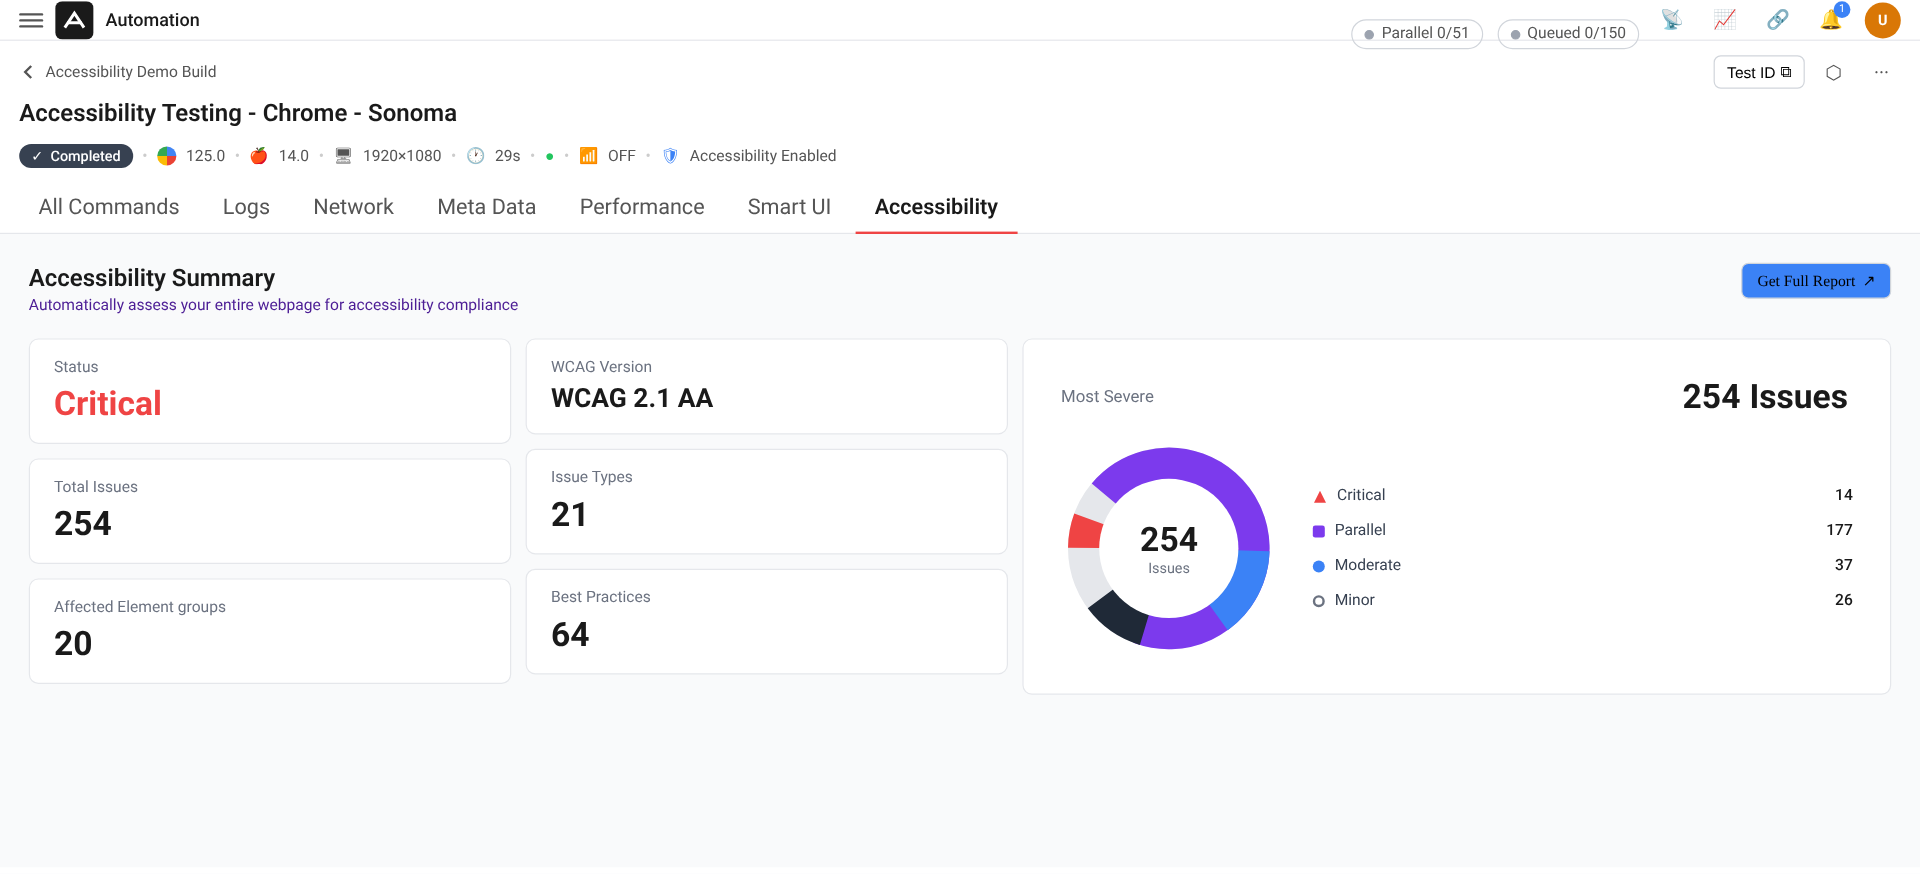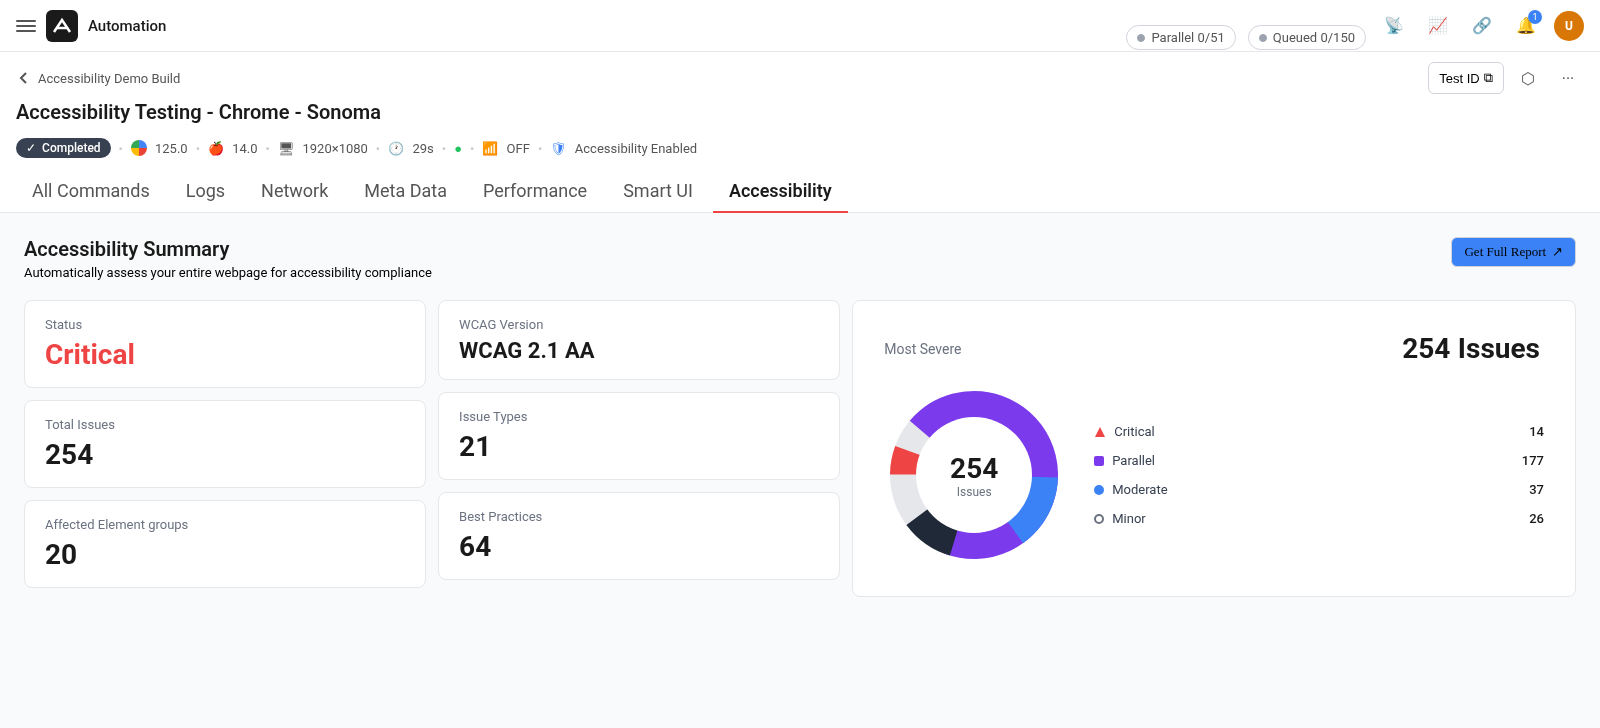--- a/index.html
+++ b/index.html
@@ -1,21 +1,21 @@
 <!DOCTYPE html>
 <html><head>
   <meta charset="utf-8">
   <style>
     * { box-sizing: border-box; margin: 0; padding: 0; }
     body { font-family: -apple-system, BlinkMacSystemFont, 'Segoe UI', Roboto, sans-serif; background: #fff; color: #1a1a1a; font-size: 14px; }
 
     
     .top-nav {
       display: flex; align-items: center; justify-content: space-between;
-      padding: 0 16px; height: 52px; border-bottom: 1px solid #e5e7eb;
+      padding: 0 16px; height: 34px; border-bottom: 1px solid #e5e7eb;
       background: #fff;
     }
     .top-nav-left { display: flex; align-items: center; gap: 10px; }
     .hamburger-icon { width: 20px; height: 20px; display: flex; flex-direction: column; justify-content: center; gap: 3px; cursor: pointer; }
     .hamburger-icon span { display: block; height: 2px; background: #555; border-radius: 1px; }
     .logo { width: 32px; height: 32px; }
     .app-title { font-size: 15px; font-weight: 500; color: #1a1a1a; }
     .top-nav-right { display: flex; align-items: center; gap: 12px; }
     .pill-badge {
       display: flex; align-items: center; gap: 6px;
@@ -27,21 +27,21 @@
     .badge-num { position: absolute; top: 0; right: 0; background: #3b82f6; color: #fff; border-radius: 50%; width: 14px; height: 14px; font-size: 9px; display: flex; align-items: center; justify-content: center; }
     .avatar { width: 30px; height: 30px; border-radius: 50%; background: #d97706; color: #fff; display: flex; align-items: center; justify-content: center; font-size: 12px; font-weight: bold; }
 
     
     .breadcrumb-bar {
       display: flex; align-items: center; justify-content: space-between;
       padding: 10px 16px 4px;
     }
     .breadcrumb-left { display: flex; align-items: center; gap: 6px; color: #555; font-size: 13px; cursor: pointer; }
     .breadcrumb-left svg { width: 16px; height: 16px; }
-    .breadcrumb-right { display: flex; gap: 8px; }
+    .breadcrumb-right { display: flex; align-items: center; gap: 8px; }
     .test-id-btn { border: 1px solid #d1d5db; border-radius: 6px; padding: 5px 10px; font-size: 13px; cursor: pointer; background: #fff; display: flex; align-items: center; gap: 4px; }
 
     
     .page-title { padding: 2px 16px 8px; font-size: 20px; font-weight: 600; }
 
     
     .status-bar {
       display: flex; align-items: center; gap: 8px;
       padding: 6px 16px 12px; font-size: 13px; color: #555;
     }
@@ -65,21 +65,21 @@
     .tab.active { color: #1a1a1a; font-weight: 600; border-bottom-color: #ef4444; }
 
     
     .main-content { padding: 24px 24px; background: #f9fafb; min-height: calc(100vh - 200px); }
 
     .summary-header {
       display: flex; justify-content: space-between; align-items: flex-start;
       margin-bottom: 20px;
     }
     .summary-title { font-size: 20px; font-weight: 600; margin-bottom: 4px; }
-    .summary-subtitle { font-size: 13px; color: #000000; }
+    .summary-subtitle { font-size: 13px; color: #4c1d95; }
     .full-report-btn {
       border: 1px solid #d1d5db; border-radius: 6px; padding: 6px 12px;
       font-size: 13px; cursor: pointer; background: #3b82f6;
       display: flex; align-items: center; gap: 6px; white-space: nowrap; font-family: Liberation Serif, serif;
     }
 
     
     .cards-grid {
       display: grid; grid-template-columns: 1fr 1fr 1.8fr;
       gap: 12px; align-items: start;

